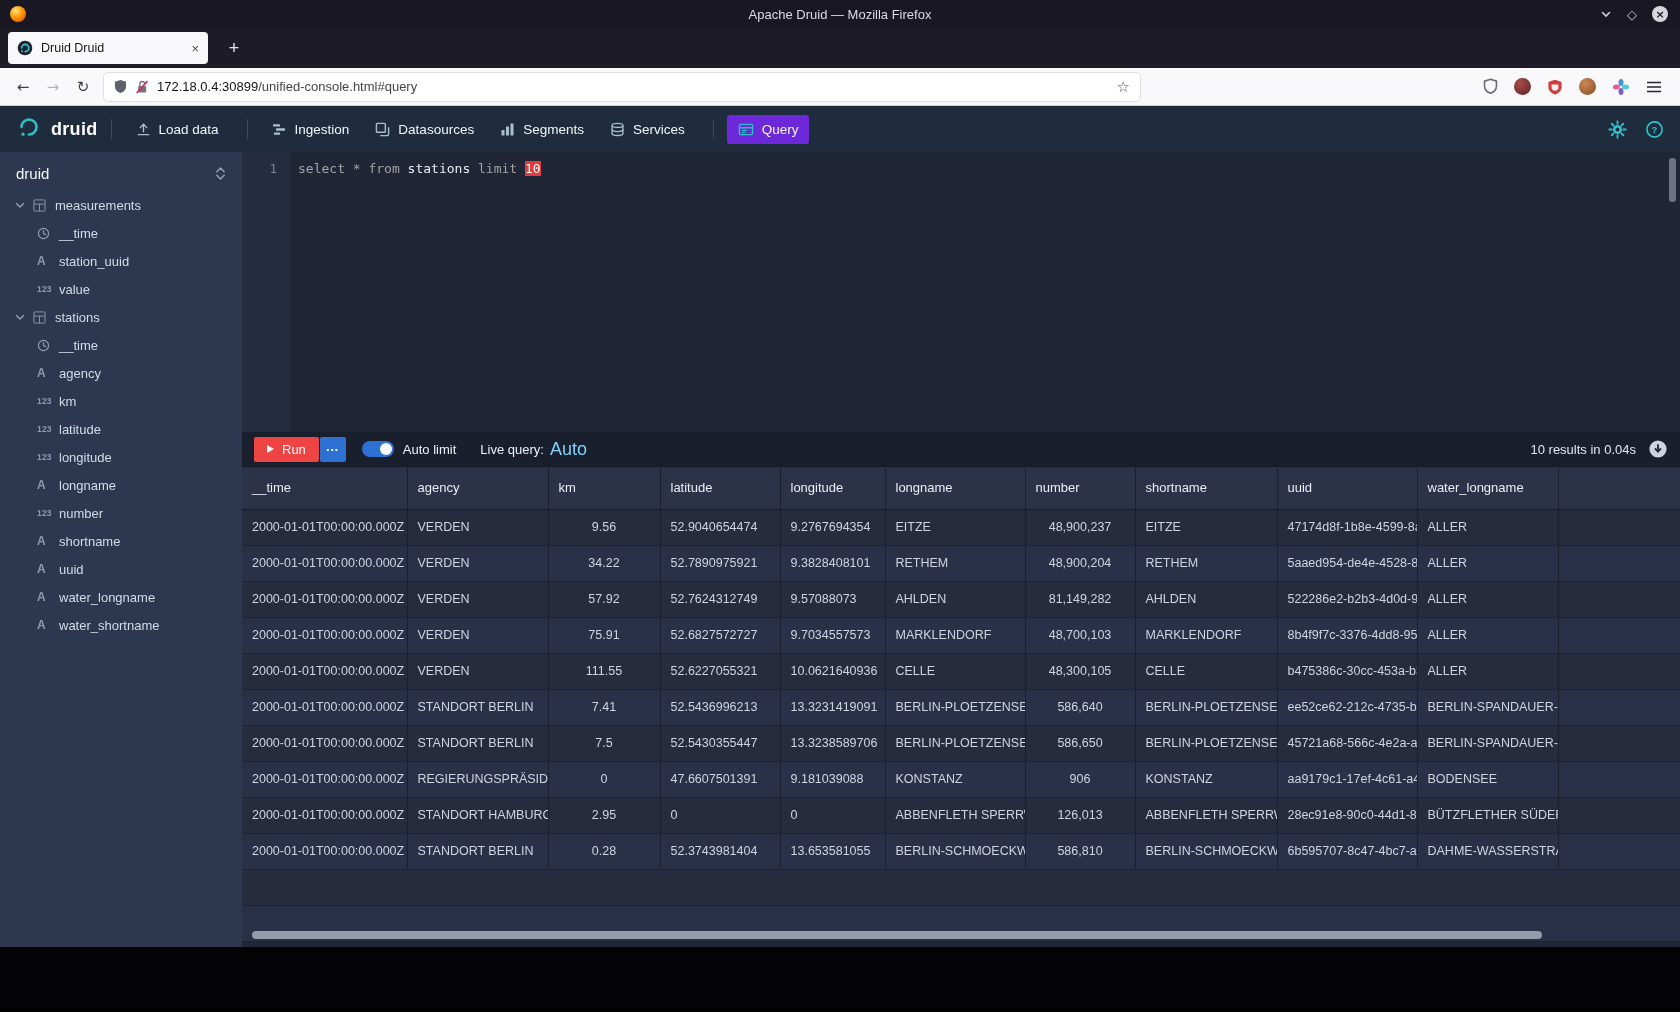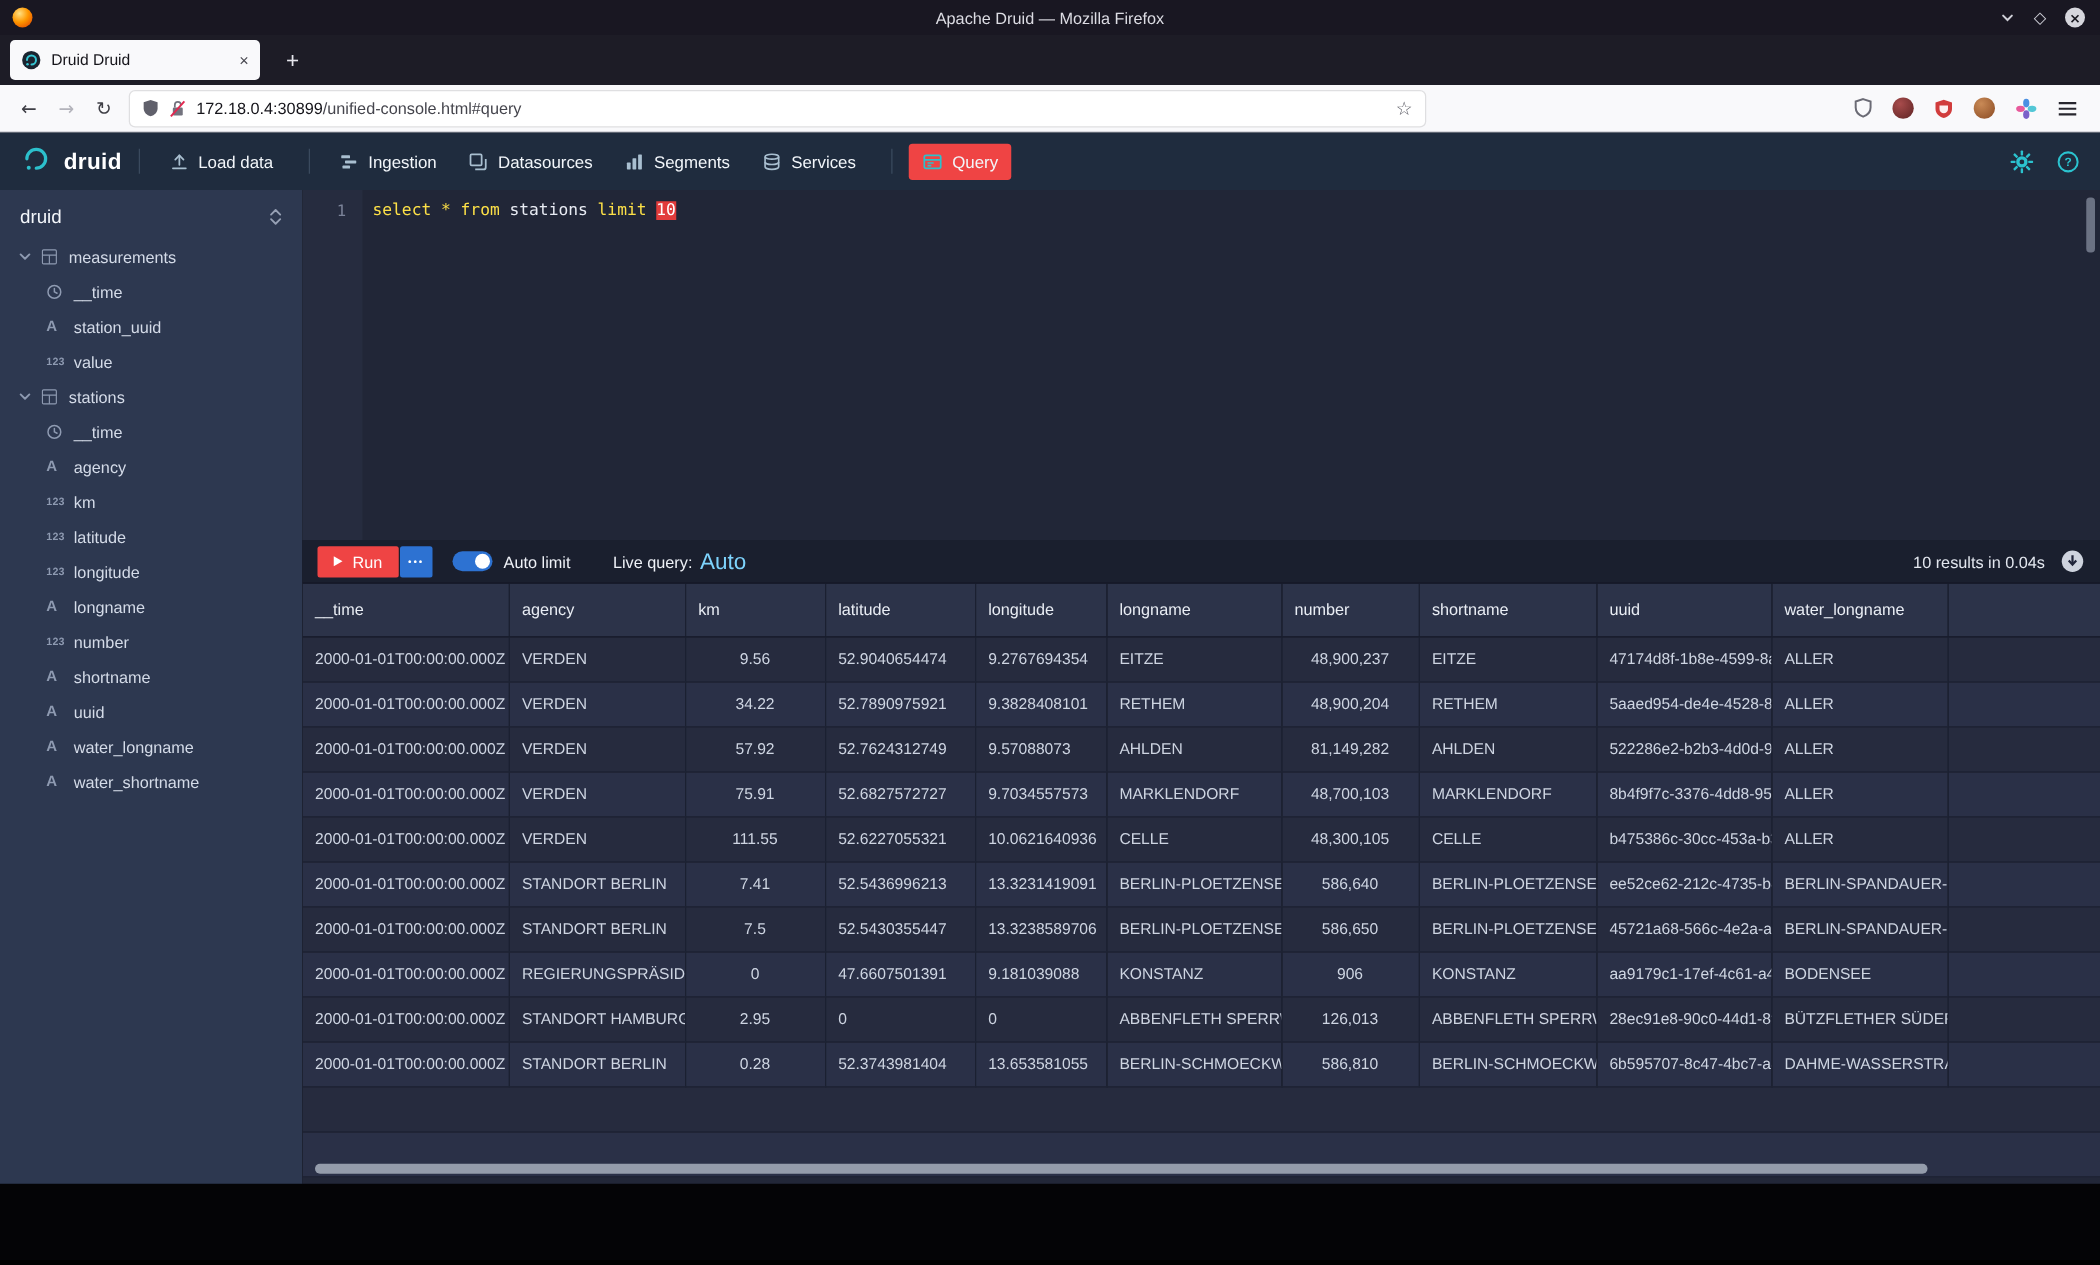--- a/index.html
+++ b/index.html
@@ -43,21 +43,21 @@
 
   
   .appheader{height:46px;background:#1f2c3e;display:flex;align-items:center;padding:0 16px}
   .logo{display:flex;align-items:center;gap:9px}
   .logo-word{font-size:18px;font-weight:600;color:#fff;letter-spacing:.3px}
   .vdiv{width:1px;height:20px;background:#3a4a5e;margin:0 13px}
   .app-nav{display:flex;align-items:center}
   .nav-item{display:flex;align-items:center;gap:8px;padding:7px 11px;border-radius:3px;font-size:13.5px;
     color:#f2f6fa;cursor:pointer;margin-right:4px}
   .nav-item .nicon{display:flex;color:#a9bfd0}
-  .nav-item.active{background:#ef4444}
+  .nav-item.active{background:#6d28d9}
   .nav-item.active .nicon{color:#2cc0cc}
   .header-right{margin-left:auto;display:flex;align-items:center;gap:18px}
   .hbtn{display:flex;cursor:pointer}
 
   
   .main{display:flex;height:795px}
   .sidebar{width:242px;background:#2d3850;display:flex;flex-direction:column}
   .side-title{display:flex;align-items:center;justify-content:space-between;padding:13px 16px 9px 16px;
     color:#f4f7fb;font-size:15px}
   .sort-btn{display:flex;cursor:pointer}
@@ -69,36 +69,36 @@
   .glyph-a{font-size:12px;font-weight:bold;color:#8e9ab1}
   .glyph-123{font-size:8.5px;font-weight:bold;color:#8e9ab1;letter-spacing:.2px}
 
   .content{flex:1;display:flex;flex-direction:column;position:relative}
 
   
   .editor{height:280px;background:#212637;position:relative;display:flex;cursor:text}
   .gutter{width:48px;background:#262c3f;color:#7b8399;font:12.5px "DejaVu Sans Mono",monospace;
     text-align:right;padding:9px 13px 0 0}
   .codearea{flex:1;padding:9px 0 0 8px;font:13px "DejaVu Sans Mono",monospace;white-space:pre}
-  .tok-kw{color:#fde047}
+  .tok-kw{color:#a3a3a3}
   .tok-plain{color:#e8ebf3}
   .tok-cursor{background:#e23b3b;color:#fff}
   .vscroll{position:absolute;top:6px;right:4px;width:7px;height:44px;border-radius:3px;background:#aab1c2;opacity:.55;cursor:pointer}
 
   
   .runbar{height:34px;background:#1a1f2e;display:flex;align-items:center;padding:0 12px}
   .btn-run{height:25px;background:#ef4444;border-radius:2px;display:flex;align-items:center;padding:0 13px;
     color:#fff;font-size:13px;cursor:pointer}
   .play{width:0;height:0;border-left:7px solid #fff;border-top:4px solid transparent;border-bottom:4px solid transparent;margin-right:8px}
   .btn-more{height:25px;width:26px;background:#2d72d2;border-radius:2px;margin-left:1px;color:#fff;display:flex;
     align-items:center;justify-content:center;font-size:8px;letter-spacing:1.5px;cursor:pointer}
   .switch{width:32px;height:16px;border-radius:9px;background:#2d72d2;position:relative;margin-left:16px;cursor:pointer}
   .switch::after{content:"";position:absolute;top:2px;right:2px;width:12px;height:12px;background:#fff;border-radius:50%}
   .lbl-autolimit{margin-left:9px;font-size:13px;color:#eef1f7}
-  .lbl-live{margin-left:34px;font-size:13px;color:#eef1f7}
+  .lbl-live{margin-left:24px;font-size:13px;color:#eef1f7}
   .lbl-live-val{margin-left:6px;font-size:18px;color:#7dd3fc;cursor:pointer}
   .run-spacer{flex:1}
   .summary{font-size:13px;color:#e3e7ef}
   .dl{margin-left:12px;display:flex;cursor:pointer}
 
   
   .results{flex:1;background:#222738;position:relative;border-top:1px solid #141827;overflow:hidden}
   table{border-collapse:collapse;table-layout:fixed;width:1438px}
   th{height:42px;background:#2c3349;color:#e9edf4;font-size:13px;font-weight:500;text-align:left;padding:0 10px;
     border-right:1px solid #1b2031;border-bottom:1px solid #171b2b;white-space:nowrap;overflow:hidden;cursor:pointer}

